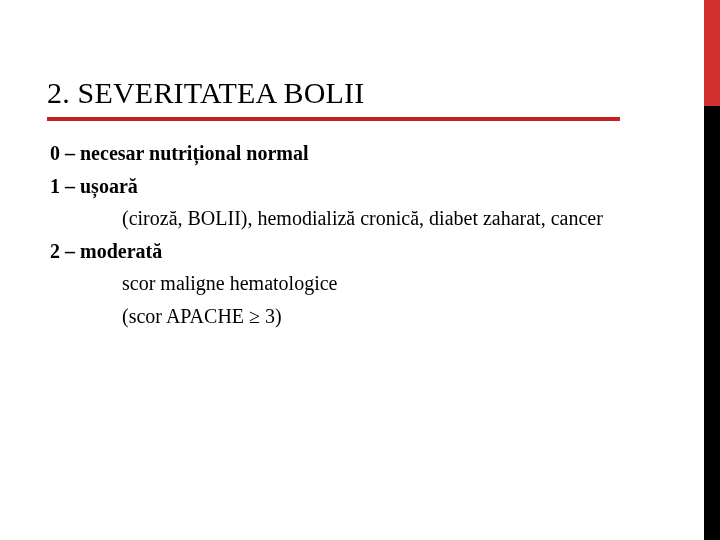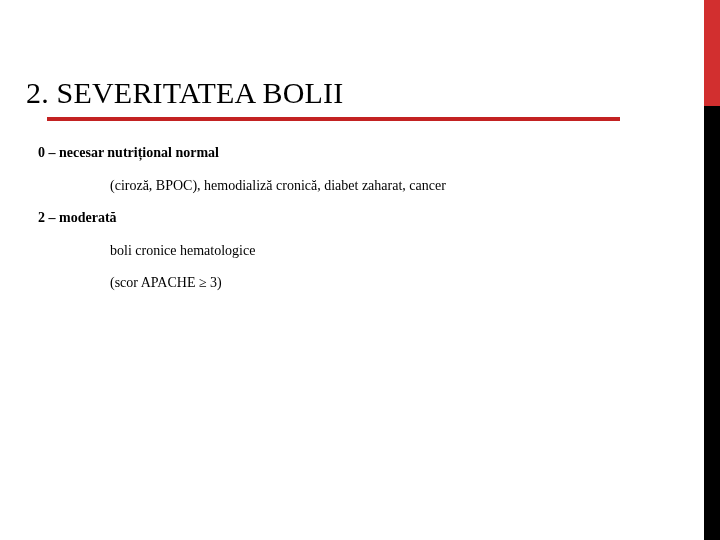--- a/index.html
+++ b/index.html
@@ -30,21 +30,21 @@
   }
   .edge-bar-black {
     top: 106px;
     height: 434px;
     background: #000000;
   }
 
   
   .title {
     position: absolute;
-    left: 26px;
+    left: 47px;
     top: 76px;
     font-size: 30px;
     line-height: 34px;
     letter-spacing: 0.2px;
     white-space: nowrap;
     font-weight: 400;
   }
   .title-rule {
     position: absolute;
     left: 47px;
@@ -55,23 +55,24 @@
   }
 
   
   .body-block {
     position: absolute;
     left: 38px;
     top: 137px;
     width: 640px;
   }
   .body-line {
-    font-size: 14px;
+    font-size: 20px;
     line-height: 32.5px;
     white-space: nowrap;
+    margin-left: 12px;
   }
   .body-line.lvl0 { padding-left: 0px; }
   .body-line.lvl1 { padding-left: 31px; }
   .body-line.lvl2 { padding-left: 72px; }
   .body-line.bold { font-weight: bold; }
 </style>
 </head>
 <body>
 
 <div id="slide">
@@ -79,19 +80,20 @@
   <div class="edge-bar edge-bar-red"></div>
 
   <div class="edge-bar edge-bar-black"></div>
 
   <div class="title">2. SEVERITATEA BOLII</div>
 
   <div class="title-rule"></div>
 
   <div class="body-block" id="body-block">
       <div class="body-line lvl0 bold">0 – necesar nutrițional normal</div>
-      <div class="body-line lvl2">(ciroză, BPOC), hemodializă cronică, diabet zaharat, cancer</div>
+      <div class="body-line lvl0 bold">1 – ușoară</div>
+      <div class="body-line lvl2">(ciroză, BOLII), hemodializă cronică, diabet zaharat, cancer</div>
       <div class="body-line lvl0 bold">2 – moderată</div>
-      <div class="body-line lvl2">boli cronice hematologice</div>
+      <div class="body-line lvl2">scor maligne hematologice</div>
       <div class="body-line lvl2">(scor APACHE ≥ 3)</div>
     </div>
 
 </div>
 
 </body></html>

